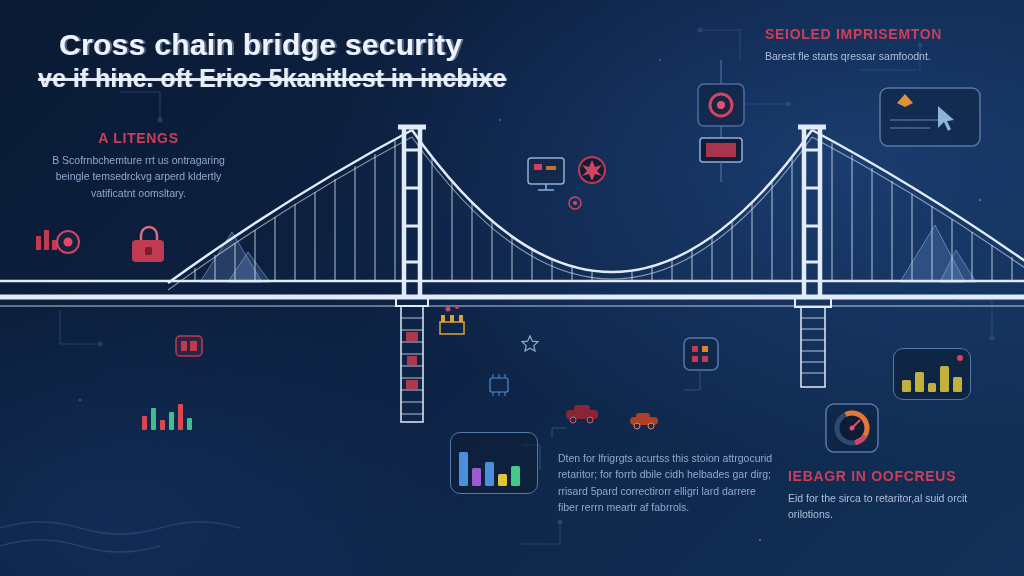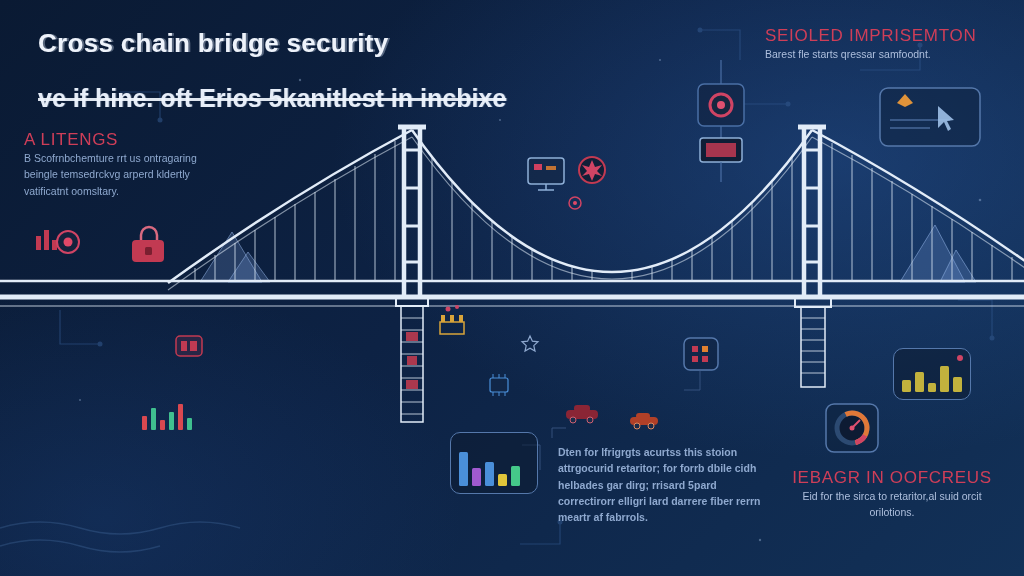--- a/index.html
+++ b/index.html
@@ -12,44 +12,45 @@
     background:
       radial-gradient(820px 480px at 82% 28%, rgba(45,95,170,.38), transparent 62%),
       radial-gradient(600px 400px at 10% 90%, rgba(30,70,130,.30), transparent 60%),
       linear-gradient(135deg,#0a1a33 0%, #0d2244 45%, #123158 100%);
   }
   .abs{ position:absolute; }
 
   
   .title-block{ left:38px; top:28px; width:560px; }
   .page-title{
-    font-size:26px; font-weight:800; letter-spacing:.3px; color:#eef3fb;
+    font-size:30px; font-weight:800; letter-spacing:.3px; color:#eef3fb;
     text-shadow:2px 0 0 rgba(225,238,255,.35);
+    margin-left:21px;
   }
   .page-subtitle{
-    margin-top:25px; font-size:25px; font-weight:700; color:#e6edf8;
+    margin-top:2px; font-size:25px; font-weight:700; color:#e6edf8;
     text-decoration:line-through; text-decoration-thickness:3px;
     text-decoration-color:rgba(238,244,252,.9);
     text-shadow:1px 0 0 rgba(225,238,255,.3);
   }
   .callout-heading{
-    font-size:17px; font-weight:400; letter-spacing:.7px;
+    font-size:14px; font-weight:700; letter-spacing:.7px;
     color:var(--heading-red,#cf3e58);
   }
   .callout-body{
-    font-size:10.5px; line-height:1.55;
+    margin-top:6px; font-size:10.5px; line-height:1.55;
     color:var(--text-blue,#8fa9cf);
   }
   .callout-body.lighter{ color:#aebfdd; }
 
-  .co-left{ left:24px; top:130px; width:205px; }
+  .co-left{ left:36px; top:130px; width:205px;text-align:center; }
   .co-top-right{ left:765px; top:26px; width:238px; }
   .co-bottom-left{ left:140px; top:444px; width:260px; }
-  .co-bottom-mid{ left:558px; top:444px; width:218px;font-weight:bold; }
-  .co-bottom-right{ left:788px; top:468px; width:208px;text-align:center; }
+  .co-bottom-mid{ left:558px; top:444px; width:218px; }
+  .co-bottom-right{ left:788px; top:468px; width:208px; }
 
   
   .panel{
     position:absolute; border:1.5px solid #5578ab; border-radius:10px;
     background:rgba(13,27,50,.55);
   }
   .bars{ display:flex; align-items:flex-end; gap:4px; height:100%; padding:7px 8px; }
   .bars .bar{ width:9px; border-radius:1.5px; }
   .candles{ position:absolute; height:40px; padding:0; gap:4px; }
   .candles .bar{ width:5px; border-radius:1px; }

